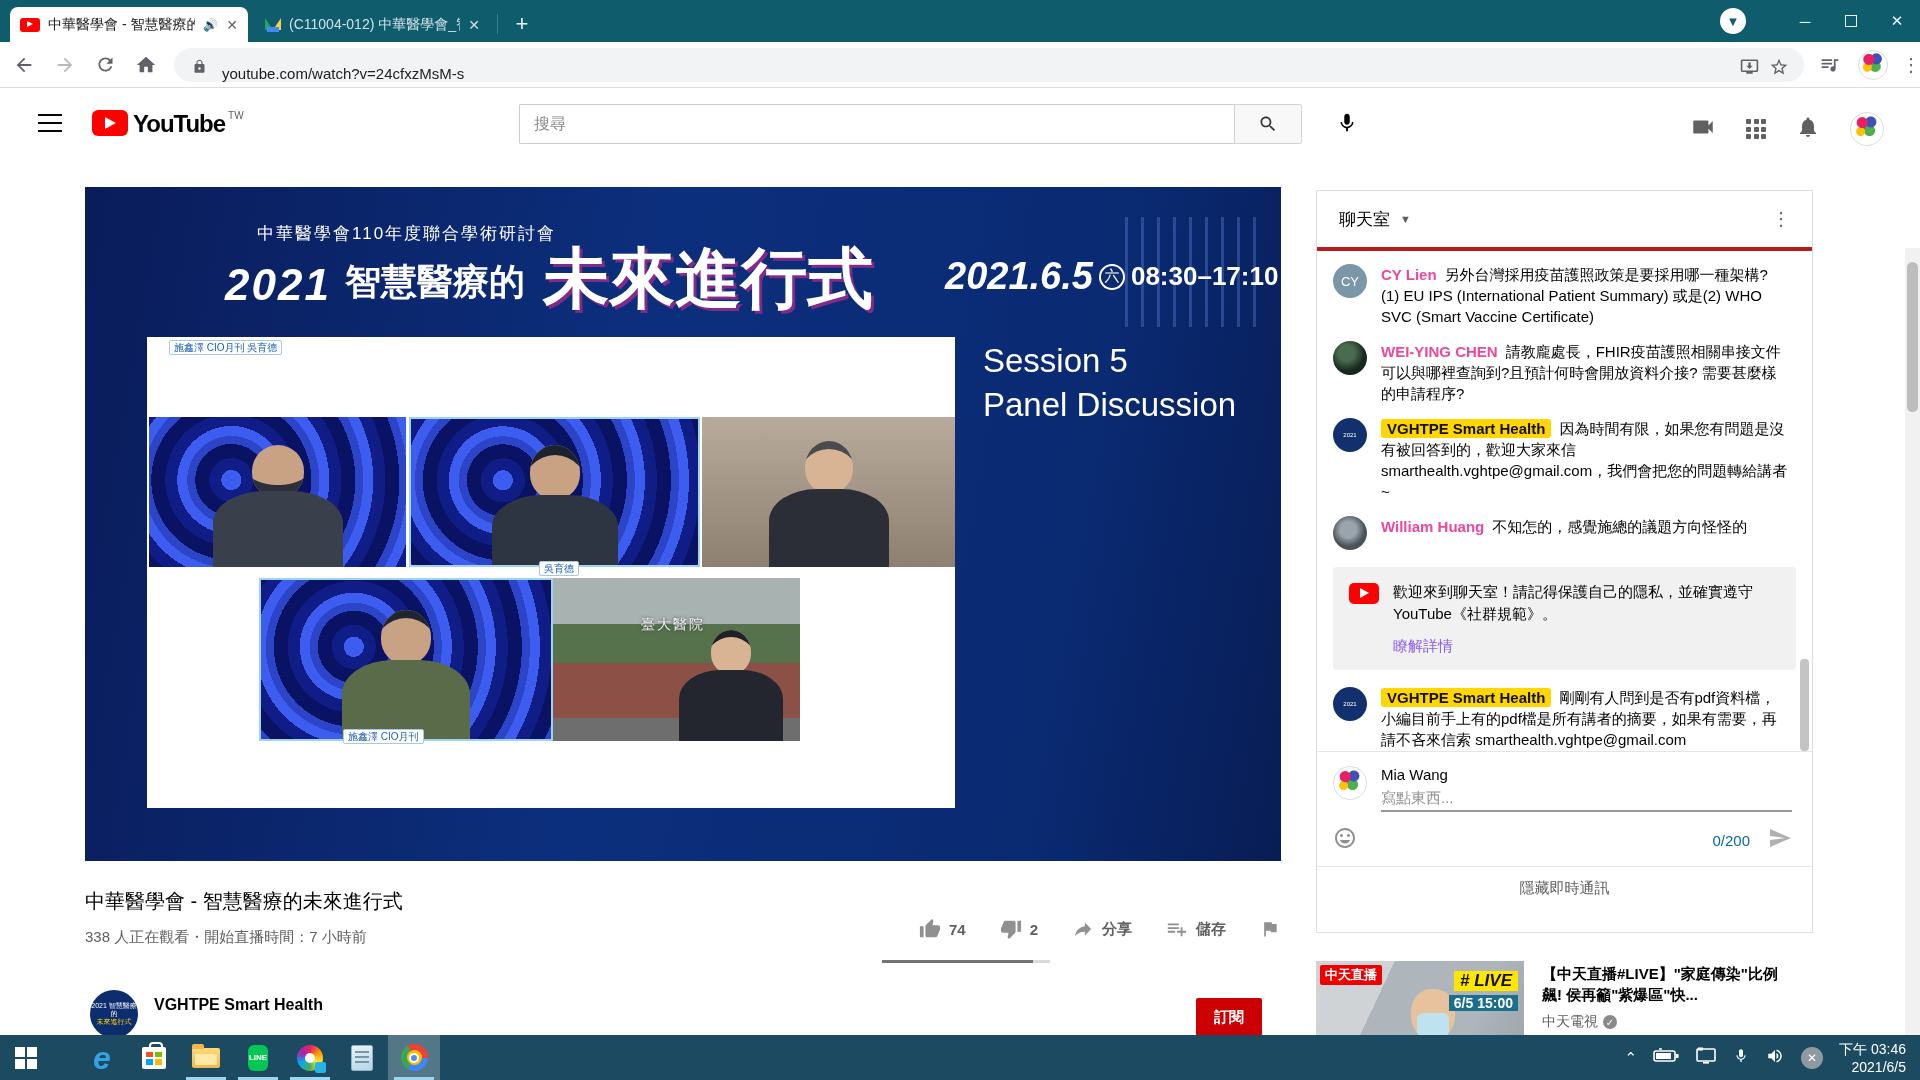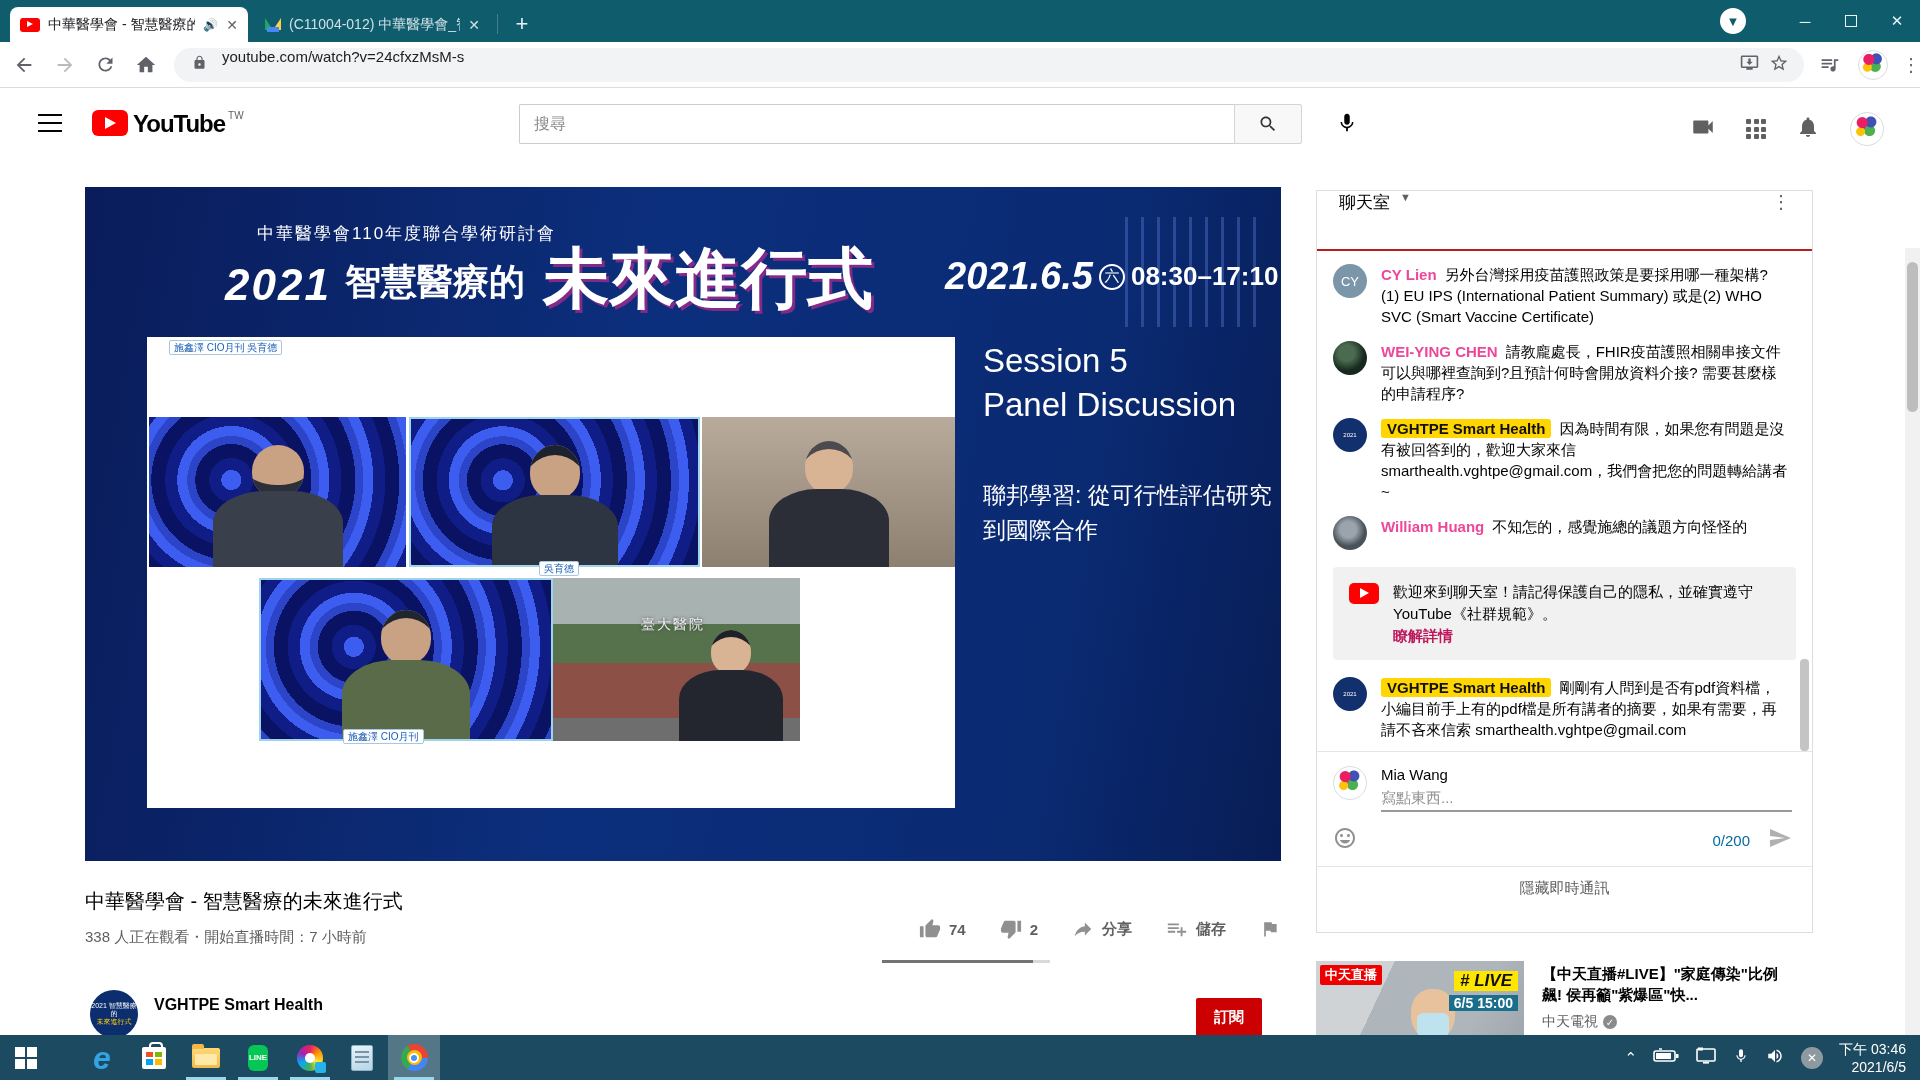--- a/index.html
+++ b/index.html
@@ -34,21 +34,21 @@
   .winbtn { width:46px; height:42px; display:flex; align-items:center; justify-content:center; color:#eaf4f7; font-size:15px; }
   .winbtn .box { width:12px; height:12px; border:1.5px solid #eaf4f7; }
 
   
   .navbar { position:absolute; left:0; top:42px; width:1920px; height:46px; background:#fff;
             display:flex; align-items:center; border-bottom:1px solid #dadce0; }
   .nav-ico { width:34px; height:34px; margin-left:8px; display:flex; align-items:center; justify-content:center; }
   .nav-ico svg { fill:#5f6368; }
   .nav-ico.dim svg { fill:#b8bcc0; }
   .url-pill { flex:0 0 auto; width:1630px; height:34px; margin-left:12px; background:#f1f3f4; border-radius:17px;
-              display:flex; align-items:flex-start; padding:0 10px; }
+              display:flex; align-items:flex-end; padding:0 10px; }
   .url-text { flex:1; font-size:15px; color:#202124; margin-left:8px; }
   .pill-ico { width:30px; height:30px; display:flex; align-items:center; justify-content:center; }
   .pill-ico svg { fill:#5f6368; }
   .after-pill { display:flex; align-items:center; margin-left:10px; gap:14px; }
   .avatar-multi { width:30px; height:30px; border-radius:50%; background:
       radial-gradient(circle at 35% 30%, #e91e63 0 5px, transparent 6px),
       radial-gradient(circle at 62% 28%, #3f51b5 0 5px, transparent 6px),
       radial-gradient(circle at 30% 58%, #ffc107 0 4px, transparent 5px),
       radial-gradient(circle at 58% 55%, #4caf50 0 5px, transparent 6px),
       radial-gradient(circle at 47% 42%, #9c27b0 0 4px, transparent 5px), #fff;
@@ -135,41 +135,41 @@
   .channel-row { position:absolute; left:90px; top:830px; width:1190px; display:flex; align-items:flex-start; }
   .ch-avatar { width:48px; height:48px; border-radius:50%; background:#0c2d6e; color:#fff; display:flex;
                flex-direction:column; align-items:center; justify-content:center; font-size:7px; line-height:8px; text-align:center; }
   .ch-avatar .y { color:#ffd200; }
   .ch-name { margin-left:16px; font-size:16px; font-weight:bold; color:#030303; margin-top:6px; }
   .subscribe { position:absolute; right:18px; top:8px; background:#c00; color:#fff; font-size:15px; font-weight:bold;
                padding:10px 18px; border:none; border-radius:2px; }
 
   
   .chat { position:absolute; left:1316px; top:30px; width:497px; height:743px; border:1px solid #ddd; background:#fff; }
-  .chat-header { height:60px; border-bottom:2px solid #b91c1c; display:flex; align-items:flex-start; padding:0 22px; }
+  .chat-header { height:60px; border-bottom:4px solid #b91c1c; display:flex; align-items:center; padding:0 22px; }
   .chat-title { font-size:17px; color:#030303; }
   .chat-caret { font-size:11px; color:#606060; margin-left:10px; }
   .chat-dots { margin-left:auto; color:#606060; font-size:18px; }
   .chat-messages { position:relative; height:500px; overflow:hidden; padding-top:6px; }
   .msg { display:flex; padding:7px 22px 7px 16px; }
   .msg-avatar { flex:0 0 34px; width:34px; height:34px; border-radius:50%; margin-right:14px;
                 display:flex; align-items:center; justify-content:center; font-size:13px; color:#fff; }
   .av-cy { background:#7b96a8; }
   .av-photo1 { background:radial-gradient(circle at 40% 35%, #4a6b50 0 8px, #17281c 60%); }
   .av-vghtpe { background:#12306e; font-size:6px; line-height:6px; text-align:center; }
   .av-photo2 { background:radial-gradient(circle at 45% 40%, #9aa4ad 0 8px, #4a5258 60%); }
   .msg-body { flex:1; font-size:15px; line-height:21px; color:#030303; }
   .msg-author { color:#ec4899; font-weight:bold; margin-right:8px; }
   .msg-author.badge { background:#ffd600; color:#111; padding:1px 6px; border-radius:3px; }
   .chat-notice { margin:10px 16px; background:#f1f1f1; padding:14px 16px; display:flex; border-radius:4px; }
   .notice-ico { flex:0 0 30px; width:30px; height:21px; background:#f00; border-radius:5px; position:relative; margin-right:14px; margin-top:2px; }
   .notice-ico::after { content:""; position:absolute; left:11px; top:5px; border-left:9px solid #fff;
                        border-top:5.5px solid transparent; border-bottom:5.5px solid transparent; }
   .notice-text { font-size:15px; line-height:22px; color:#030303; }
-  .notice-link { display:block; color:#be185d; margin-top:2px; font-size:15px; text-decoration:none;font-weight:bold; }
+  .notice-link { display:block; color:#8b5cf6; margin-top:12px; font-size:15px; text-decoration:none; }
   .chat-scroll { position:absolute; right:3px; top:408px; width:9px; height:92px; background:#c4c4c4; border-radius:4px; }
   .chat-input { border-top:1px solid #e5e5e5; padding:14px 20px 0 16px; display:flex; }
   .ci-avatar { flex:0 0 34px; width:34px; height:34px; margin-right:14px; }
   .ci-right { flex:1; }
   .ci-name { font-size:15px; color:#030303; }
   .ci-field { width:100%; border:none; border-bottom:2px solid #999; font-size:15px; color:#030303;
               padding:6px 0 4px 0; outline:none; background:transparent; }
   .ci-field::placeholder { color:#909090; }
   .ci-row2 { display:flex; align-items:center; padding:14px 20px 12px 16px; }
   .emoji-ico svg { fill:#909090; }
@@ -418,21 +418,20 @@
           <div class="torso" style="left:72%; top:92px; width:104px; height:72px; background:#23262e;"></div>
           <span class="wm" style="left:88px; top:38px;">臺大醫院</span>
         </div>
         <span class="chip" style="left:392px; top:224px;">吳育德</span>
         <span class="chip" style="left:196px; top:392px;">施鑫澤 CIO月刊</span>
       </div>
 
       <div class="session">
         <div class="s1">Session 5</div>
         <div class="s1">Panel Discussion</div>
-        <div class="s3" style="width:290px;">聯邦學習: 從可行性評估研究 到國際合作</div>
       </div>
     </div>
 
     <div class="video-title">中華醫學會 - 智慧醫療的未來進行式</div>
     <div class="video-stats">338 人正在觀看・開始直播時間：7 小時前</div>
     <div class="actions">
       <span class="act">
         <svg width="22" height="22" viewBox="0 0 24 24">
             <path d="M1 21h4V9H1v12zm22-11c0-1.1-.9-2-2-2h-6.31l.95-4.57.03-.32c0-.41-.17-.79-.44-1.06L14.17 1 7.59 7.59C7.22 7.95 7 8.45 7 9v10c0 1.1.9 2 2 2h9c.83 0 1.54-.5 1.84-1.22l3.02-7.05c.09-.23.14-.47.14-.73v-2z"></path>
           </svg>

